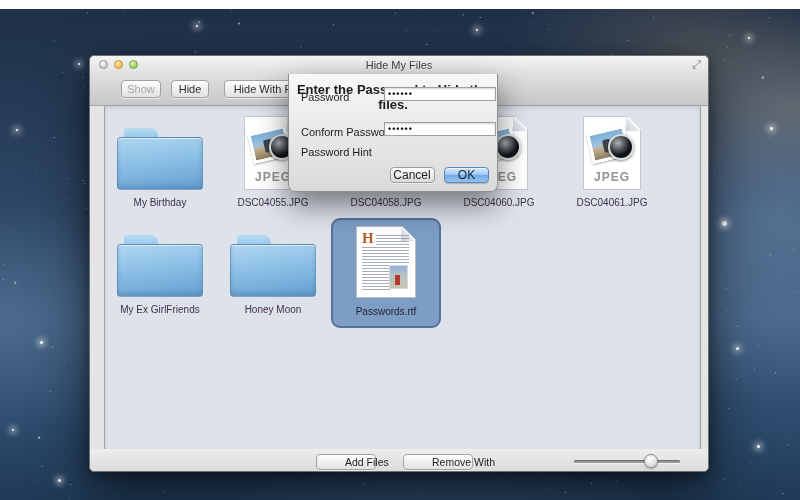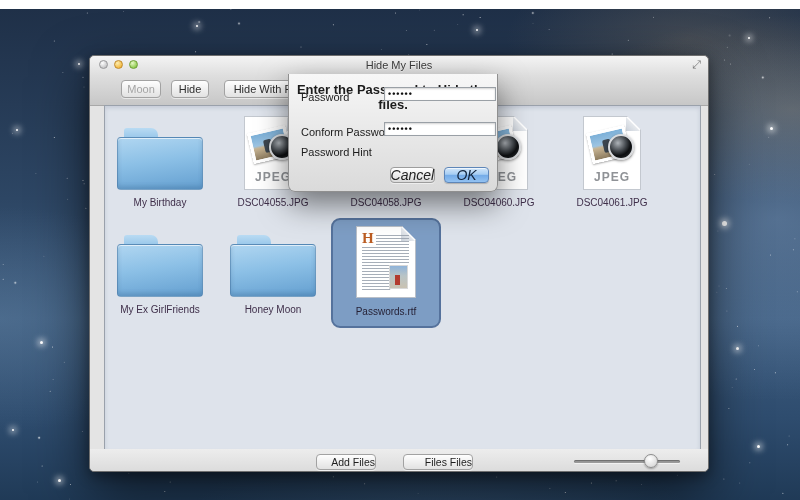--- a/index.html
+++ b/index.html
@@ -88,22 +88,22 @@
     background:repeating-linear-gradient(to bottom,#97a0ac 0 1px,transparent 1px 3px);opacity:.85;
     clip-path:polygon(14px 0,100% 0,100% 28px,60% 28px,60% 100%,0 100%,0 11px,14px 11px);}
   .rpic{position:absolute;right:7px;bottom:8px;width:17px;height:22px;
     background:linear-gradient(#8fb3d9 0%,#b9c4c6 45%,#c9c2b2 100%);border:1px solid #d8d8d8;}
   .rpic::after{content:"";position:absolute;left:5px;top:9px;width:5px;height:10px;background:#b23a2e;}
 
   
   .bottombar{position:absolute;left:0;right:0;bottom:0;height:22px;border-radius:0 0 5px 5px;
     background:linear-gradient(#ededed,#dcdcdc);}
   .bb-btn{position:absolute;top:5px;height:16px;box-sizing:border-box;border:1px solid #a2a2a2;border-radius:4px;
-    background:linear-gradient(#fefefe,#e2e2e2);font-size:10.5px;color:#1e1e1e;text-align:right;line-height:14px;
-    box-shadow:0 1px 0 rgba(255,255,255,.6);white-space:nowrap;}
+    background:linear-gradient(#fefefe,#e2e2e2);font-size:10.5px;color:#1e1e1e;text-align:left;line-height:14px;
+    box-shadow:0 1px 0 rgba(255,255,255,.6);white-space:nowrap;padding-left:28px;}
   #btn-add{left:226px;width:60px;}
   #btn-remove{left:313px;width:70px;}
   .slider{position:absolute;left:484px;top:5px;width:106px;height:14px;}
   .slider .track{position:absolute;left:0;right:0;top:6px;height:3px;border-radius:2px;background:#9a9a9a;
     box-shadow:inset 0 1px 1px rgba(0,0,0,.3), 0 1px 0 rgba(255,255,255,.5);}
   .slider .thumb{position:absolute;top:0;width:14px;height:14px;border-radius:50%;
     background:radial-gradient(circle at 40% 32%,#ffffff,#d8d8d8 80%);border:1px solid #8d8d8d;box-sizing:border-box;
     box-shadow:0 1px 2px rgba(0,0,0,.3);}
 
   
@@ -115,22 +115,22 @@
   .srow .slabel{font-size:11px;color:#1c1c1c;line-height:16px;}
   .sfield{position:absolute;left:83px;top:0;width:112px;height:14px;background:#fff;border:1px solid #9aa0a6;
     box-sizing:border-box;box-shadow:inset 0 1px 2px rgba(0,0,0,.18);font-size:10px;color:#111;
     line-height:12px;padding:0 3px;overflow:hidden;white-space:nowrap;}
   .sfield.pw{font-weight:bold;letter-spacing:1px;font-size:9px;line-height:13px;}
   .sfield.focused{left:79px;width:118px;height:16px;border:1px solid #5f95d6;line-height:14px;font-size:10.5px;
     box-shadow:0 0 0 3px rgba(110,170,235,.75), inset 0 1px 1px rgba(0,0,0,.12);}
   .sfield.focused span::after{content:"";display:inline-block;width:1px;height:10px;background:#222;margin-left:1px;vertical-align:-2px;}
   #row-pw{top:13px;} #row-cpw{top:48px;} #row-hint{top:68px;}
   .sbuttons{position:absolute;right:8px;top:93px;height:16px;}
-  .sbtn{display:inline-block;height:16px;box-sizing:border-box;border-radius:4px;font-size:14px;
-    text-align:center;line-height:14px;vertical-align:top;font-style:italic;}
+  .sbtn{display:inline-block;height:16px;box-sizing:border-box;border-radius:4px;font-size:12px;
+    text-align:center;line-height:14px;vertical-align:top;}
   .sbtn.cancel{width:45px;background:linear-gradient(#ffffff,#dadada);border:1px solid #9d9d9d;color:#222;margin-right:5px;
     box-shadow:0 1px 0 rgba(255,255,255,.5);}
   .sbtn.ok{width:45px;background:linear-gradient(#d3e7fa 0%,#a6cdf3 45%,#74abe8 52%,#93c2f2 100%);
     border:1px solid #5e86b8;color:#10233c;box-shadow:inset 0 1px 0 rgba(255,255,255,.65), 0 1px 1px rgba(0,0,0,.2);}
 </style>
 </head>
 <body>
 
 <div class="desktop">
     <div class="starfield" style="box-shadow: rgba(255, 255, 255, 0.43) 171.4px 437.9px 0px 0px, rgba(255, 255, 255, 0.57) 435.9px 186.4px 0px 0px, rgba(255, 255, 255, 0.38) 316px 64.2px 0px 0px, rgba(255, 255, 255, 0.37) 263.1px 145px 0px 0px, rgba(255, 255, 255, 0.8) 782.4px 483.8px 0px 0px, rgba(255, 255, 255, 0.62) 438px 269.2px 0px 0px, rgba(255, 255, 255, 0.86) 562px 195.8px 0px 0px, rgba(255, 255, 255, 0.42) 230.4px 0.1px 0px 0px, rgba(255, 255, 255, 0.87) 467.5px 232.1px 0px 0px, rgba(255, 255, 255, 0.69) 41.6px 456.6px 0px 0px, rgba(255, 255, 255, 0.86) 615.5px 205.1px 0px 0px, rgba(255, 255, 255, 0.37) 12.1px 123.7px 0px 0px, rgba(255, 255, 255, 0.47) 559.9px 386.8px 0px 0px, rgba(255, 255, 255, 0.89) 479.5px 72.5px 0px 0px, rgba(255, 255, 255, 0.57) 474.1px 319.5px 0px 0px, rgba(255, 255, 255, 0.34) 286.4px 211.1px 0px 0px, rgba(255, 255, 255, 0.27) 184.3px 457px 0px 0px, rgba(255, 255, 255, 0.19) 138.2px 66.7px 1px 0.5px, rgba(255, 255, 255, 0.85) 52px 337.4px 0px 0px, rgba(255, 255, 255, 0.23) 610.7px 99px 0px 0px, rgba(255, 255, 255, 0.7) 506.9px 287.9px 0px 0px, rgba(255, 255, 255, 0.41) 408.2px 45.3px 0px 0px, rgba(255, 255, 255, 0.77) 229.7px 159.3px 0px 0px, rgba(255, 255, 255, 0.86) 471.2px 296.2px 0px 0px, rgba(255, 255, 255, 0.28) 185px 92.9px 0px 0px, rgba(255, 255, 255, 0.2) 334px 302.8px 0px 0px, rgba(255, 255, 255, 0.86) 704.1px 318.7px 0px 0px, rgba(255, 255, 255, 0.74) 332.9px 15.3px 0px 0px, rgba(255, 255, 255, 0.23) 417.6px 484px 0px 0px, rgba(255, 255, 255, 0.4) 63.8px 352.7px 0px 0px, rgba(255, 255, 255, 0.67) 238.5px 14px 1px 0.5px, rgba(255, 255, 255, 0.83) 289.9px 203.7px 0px 0px, rgba(255, 255, 255, 0.67) 395px 3.4px 0px 0px, rgba(255, 255, 255, 0.19) 299.8px 459.1px 0px 0px, rgba(255, 255, 255, 0.6) 112.8px 139.1px 0px 0px, rgba(255, 255, 255, 0.61) 315px 74.9px 0px 0px, rgba(255, 255, 255, 0.22) 748.8px 154.7px 0px 0px, rgba(255, 255, 255, 0.35) 148.1px 167.6px 0px 0px, rgba(255, 255, 255, 0.85) 373.1px 315.3px 0px 0px, rgba(255, 255, 255, 0.65) 510.2px 139.7px 0px 0px, rgba(255, 255, 255, 0.78) 602.2px 434.5px 1px 0.5px, rgba(255, 255, 255, 0.8) 568.9px 337.1px 0px 0px, rgba(255, 255, 255, 0.42) 81.9px 421.9px 0px 0px, rgba(255, 255, 255, 0.83) 556.1px 237.7px 0px 0px, rgba(255, 255, 255, 0.69) 219.7px 362.8px 0px 0px, rgba(255, 255, 255, 0.25) 625.9px 170.7px 0px 0px, rgba(255, 255, 255, 0.35) 768.2px 127.8px 0px 0px, rgba(255, 255, 255, 0.8) 762.3px 68.1px 1px 0.5px, rgba(255, 255, 255, 0.22) 457.2px 15.1px 0px 0px, rgba(255, 255, 255, 0.25) 137px 246.7px 0px 0px, rgba(255, 255, 255, 0.58) 277.3px 422.9px 0px 0px, rgba(255, 255, 255, 0.32) 717.4px 221.5px 0px 0px, rgba(255, 255, 255, 0.5) 612.1px 53.4px 1px 0.5px, rgba(255, 255, 255, 0.53) 724.1px 50.5px 0px 0px, rgba(255, 255, 255, 0.31) 221.1px 148.8px 0px 0px, rgba(255, 255, 255, 0.44) 338.9px 210.7px 0px 0px, rgba(255, 255, 255, 0.33) 273px 257.2px 0px 0px, rgba(255, 255, 255, 0.83) 462.6px 5.3px 0px 0px, rgba(255, 255, 255, 0.57) 627.8px 30.8px 0px 0px, rgba(255, 255, 255, 0.26) 123px 2.1px 0px 0px, rgba(255, 255, 255, 0.22) 370.1px 54.9px 0px 0px, rgba(255, 255, 255, 0.63) 532.3px 3.5px 1px 0.5px, rgba(255, 255, 255, 0.34) 191.9px 208.5px 0px 0px, rgba(255, 255, 255, 0.26) 595.1px 47px 0px 0px, rgba(255, 255, 255, 0.57) 225px 55.3px 0px 0px, rgba(255, 255, 255, 0.24) 666.4px 438.1px 0px 0px, rgba(255, 255, 255, 0.5) 524.4px 267.2px 0px 0px, rgba(255, 255, 255, 0.5) 159.3px 312.9px 0px 0px, rgba(255, 255, 255, 0.71) 200.6px 78.3px 0px 0px, rgba(255, 255, 255, 0.48) 202.5px 233.7px 0px 0px, rgba(255, 255, 255, 0.68) 2.7px 269.7px 0px 0px, rgba(255, 255, 255, 0.33) 148.6px 314.5px 0px 0px, rgba(255, 255, 255, 0.68) 351.3px 186.7px 0px 0px, rgba(255, 255, 255, 0.24) 731.7px 378.1px 0px 0px, rgba(255, 255, 255, 0.39) 420.7px 286.5px 0px 0px, rgba(255, 255, 255, 0.25) 275.1px 145.1px 0px 0px, rgba(255, 255, 255, 0.23) 672.7px 217.3px 0px 0px, rgba(255, 255, 255, 0.45) 749.3px 453.2px 0px 0px, rgba(255, 255, 255, 0.81) 38.6px 428.2px 1px 0.5px, rgba(255, 255, 255, 0.84) 479.6px 8.1px 0px 0px, rgba(255, 255, 255, 0.67) 552.2px 311.7px 1px 0.5px, rgba(255, 255, 255, 0.19) 704.3px 166.3px 0px 0px, rgba(255, 255, 255, 0.21) 232.9px 375.9px 0px 0px, rgba(255, 255, 255, 0.3) 382px 247.9px 1px 0.5px, rgba(255, 255, 255, 0.21) 618.3px 448.5px 0px 0px, rgba(255, 255, 255, 0.66) 49.7px 381.7px 0px 0px, rgba(255, 255, 255, 0.81) 146.8px 412.7px 0px 0px, rgba(255, 255, 255, 0.62) 330.8px 381.1px 0px 0px, rgba(255, 255, 255, 0.85) 590.9px 473.4px 0px 0px, rgba(255, 255, 255, 0.6) 692.5px 151.4px 0px 0px, rgba(255, 255, 255, 0.55) 139.6px 455.2px 0px 0px, rgba(255, 255, 255, 0.79) 53.8px 128.1px 0px 0px, rgba(255, 255, 255, 0.18) 331.5px 131.4px 0px 0px, rgba(255, 255, 255, 0.25) 43.4px 246.8px 0px 0px, rgba(255, 255, 255, 0.7) 437.2px 84.5px 0px 0px, rgba(255, 255, 255, 0.77) 507.4px 444.1px 0px 0px, rgba(255, 255, 255, 0.37) 92.8px 97.6px 0px 0px, rgba(255, 255, 255, 0.31) 67.1px 189.8px 0px 0px, rgba(255, 255, 255, 0.49) 581.9px 77.4px 0px 0px, rgba(255, 255, 255, 0.52) 127px 50.4px 0px 0px, rgba(255, 255, 255, 0.69) 769.1px 8.3px 0px 0px, rgba(255, 255, 255, 0.25) 332.3px 284px 1px 0.5px, rgba(255, 255, 255, 0.42) 482.3px 437.8px 0px 0px, rgba(255, 255, 255, 0.33) 676.9px 465.8px 0px 0px, rgba(255, 255, 255, 0.8) 145.9px 492.8px 0px 0px, rgba(255, 255, 255, 0.78) 661.4px 145.9px 0px 0px, rgba(255, 255, 255, 0.47) 663.4px 427.9px 0px 0px, rgba(255, 255, 255, 0.57) 300.5px 37.4px 0px 0px, rgba(255, 255, 255, 0.41) 350.2px 204.2px 0px 0px, rgba(255, 255, 255, 0.73) 580.9px 236.4px 1px 0.5px, rgba(255, 255, 255, 0.55) 116.7px 99.6px 0px 0px, rgba(255, 255, 255, 0.6) 169.7px 472.6px 0px 0px, rgba(255, 255, 255, 0.41) 100.6px 350.7px 0px 0px, rgba(255, 255, 255, 0.3) 371.2px 391.8px 0px 0px, rgba(255, 255, 255, 0.85) 550.2px 325.3px 0px 0px, rgba(255, 255, 255, 0.67) 735.7px 369.4px 0px 0px, rgba(255, 255, 255, 0.43) 556.8px 227px 0px 0px, rgba(255, 255, 255, 0.77) 516.5px 355.1px 0px 0px, rgba(255, 255, 255, 0.87) 238px 329.8px 0px 0px, rgba(255, 255, 255, 0.83) 378.3px 248.7px 1px 0.5px, rgba(255, 255, 255, 0.63) 770px 245.4px 0px 0px, rgba(255, 255, 255, 0.55) 354.8px 307.5px 0px 0px, rgba(255, 255, 255, 0.48) 670.9px 220.8px 0px 0px, rgba(255, 255, 255, 0.66) 456.5px 84.6px 0px 0px, rgba(255, 255, 255, 0.71) 332.9px 467.3px 0px 0px, rgba(255, 255, 255, 0.64) 728.4px 399px 0px 0px, rgba(255, 255, 255, 0.36) 405.9px 20.9px 0px 0px, rgba(255, 255, 255, 0.36) 758px 336.3px 0px 0px, rgba(255, 255, 255, 0.29) 429.6px 134.1px 0px 0px, rgba(255, 255, 255, 0.74) 233.1px 280.6px 1px 0.5px, rgba(255, 255, 255, 0.27) 116.6px 198.4px 1px 0.5px, rgba(255, 255, 255, 0.46) 549.4px 478.9px 0px 0px, rgba(255, 255, 255, 0.76) 85.4px 198.7px 0px 0px, rgba(255, 255, 255, 0.33) 268.8px 134.8px 0px 0px, rgba(255, 255, 255, 0.82) 442.9px 198.5px 0px 0px, rgba(255, 255, 255, 0.79) 426.4px 35.1px 0px 0px, rgba(255, 255, 255, 0.65) 417.3px 356.7px 1px 0.5px, rgba(255, 255, 255, 0.57) 489.2px 206.9px 0px 0px, rgba(255, 255, 255, 0.35) 641px 475px 0px 0px, rgba(255, 255, 255, 0.84) 163.4px 106px 0px 0px, rgba(255, 255, 255, 0.36) 83.5px 77.5px 0px 0px, rgba(255, 255, 255, 0.33) 652.1px 336.8px 0px 0px, rgba(255, 255, 255, 0.33) 433.8px 20.8px 0px 0px, rgba(255, 255, 255, 0.23) 563.7px 402.8px 0px 0px, rgba(255, 255, 255, 0.39) 333.6px 135.8px 0px 0px, rgba(255, 255, 255, 0.21) 69.1px 489.6px 0px 0px, rgba(255, 255, 255, 0.76) 260.2px 400.2px 0px 0px, rgba(255, 255, 255, 0.5) 509.7px 277.6px 0px 0px, rgba(255, 255, 255, 0.31) 458.8px 142.8px 0px 0px, rgba(255, 255, 255, 0.82) 255.5px 287.4px 0px 0px, rgba(255, 255, 255, 0.54) 725.9px 278.9px 0px 0px, rgba(255, 255, 255, 0.49) 412.6px 255px 0px 0px, rgba(255, 255, 255, 0.62) 441.6px 77.1px 0px 0px, rgba(255, 255, 255, 0.27) 380.9px 40px 0px 0px, rgba(255, 255, 255, 0.76) 452.8px 456.5px 0px 0px, rgba(255, 255, 255, 0.38) 62.4px 63.1px 0px 0px, rgba(255, 255, 255, 0.24) 405.8px 316.5px 0px 0px, rgba(255, 255, 255, 0.33) 718.5px 276.6px 0px 0px, rgba(255, 255, 255, 0.82) 329.2px 396.7px 0px 0px, rgba(255, 255, 255, 0.6) 478.2px 164.9px 0px 0px, rgba(255, 255, 255, 0.57) 66.7px 168.8px 0px 0px, rgba(255, 255, 255, 0.39) 495.6px 277px 0px 0px, rgba(255, 255, 255, 0.24) 559.8px 259.3px 0px 0px, rgba(255, 255, 255, 0.83) 157.9px 289.7px 0px 0px, rgba(255, 255, 255, 0.78) 581px 403.4px 0px 0px, rgba(255, 255, 255, 0.7) 543.2px 102.5px 1px 0.5px, rgba(255, 255, 255, 0.5) 115.9px 430.9px 0px 0px, rgba(255, 255, 255, 0.4) 128.3px 463.7px 0px 0px, rgba(255, 255, 255, 0.47) 796.8px 282.2px 0px 0px, rgba(255, 255, 255, 0.66) 346.4px 127.5px 0px 0px, rgba(255, 255, 255, 0.43) 185px 56.5px 0px 0px, rgba(255, 255, 255, 0.86) 195.1px 42.3px 0px 0px, rgba(255, 255, 255, 0.69) 703.7px 91px 0px 0px, rgba(255, 255, 255, 0.64) 694.1px 70.7px 0px 0px, rgba(255, 255, 255, 0.22) 421px 70.9px 0px 0px, rgba(255, 255, 255, 0.58) 792.9px 240.3px 0px 0px, rgba(255, 255, 255, 0.84) 82.5px 171.1px 0px 0px, rgba(255, 255, 255, 0.22) 729.1px 26.1px 1px 0.5px, rgba(255, 255, 255, 0.36) 794.4px 229.3px 0px 0px, rgba(255, 255, 255, 0.27) 35.4px 163.9px 0px 0px, rgba(255, 255, 255, 0.45) 355.7px 449.8px 0px 0px, rgba(255, 255, 255, 0.77) 598.2px 494.7px 1px 0.5px, rgba(255, 255, 255, 0.6) 241.8px 139.1px 0px 0px, rgba(255, 255, 255, 0.46) 364.9px 341.4px 0px 0px, rgba(255, 255, 255, 0.32) 36.9px 472.4px 0px 0px, rgba(255, 255, 255, 0.81) 102px 415.3px 0px 0px, rgba(255, 255, 255, 0.39) 116.6px 291.2px 0px 0px, rgba(255, 255, 255, 0.45) 2.7px 255px 0px 0px, rgba(255, 255, 255, 0.8) 581.2px 432.9px 1px 0.5px, rgba(255, 255, 255, 0.72) 545.1px 196px 0px 0px, rgba(255, 255, 255, 0.69) 438.2px 90.7px 0px 0px, rgba(255, 255, 255, 0.19) 399.3px 371.6px 0px 0px, rgba(255, 255, 255, 0.71) 235.2px 205.6px 0px 0px, rgba(255, 255, 255, 0.3) 185.9px 245.3px 0px 0px, rgba(255, 255, 255, 0.81) 142.7px 388.8px 0px 0px, rgba(255, 255, 255, 0.68) 83.6px 174.2px 0px 0px, rgba(255, 255, 255, 0.64) 686.9px 376.3px 0px 0px, rgba(255, 255, 255, 0.59) 86.8px 3.6px 0px 0px, rgba(255, 255, 255, 0.22) 532.5px 13.7px 0px 0px, rgba(255, 255, 255, 0.76) 513.8px 193.2px 0px 0px, rgba(255, 255, 255, 0.48) 115.6px 273.2px 0px 0px, rgba(255, 255, 255, 0.65) 364.1px 474.2px 0px 0px, rgba(255, 255, 255, 0.41) 726.4px 301.6px 0px 0px, rgba(255, 255, 255, 0.39) 726.8px 37.7px 0px 0px, rgba(255, 255, 255, 0.55) 642.1px 498.8px 1px 0.5px, rgba(255, 255, 255, 0.2) 438px 254.6px 0px 0px, rgba(255, 255, 255, 0.26) 309.7px 128.6px 0px 0px, rgba(255, 255, 255, 0.35) 788.6px 426.4px 0px 0px, rgba(255, 255, 255, 0.55) 578.6px 460.4px 0px 0px, rgba(255, 255, 255, 0.67) 82.5px 67.8px 0px 0px, rgba(255, 255, 255, 0.76) 383.8px 441.6px 0px 0px, rgba(255, 255, 255, 0.5) 443.9px 219.5px 0px 0px, rgba(255, 255, 255, 0.7) 278.6px 402px 0px 0px, rgba(255, 255, 255, 0.59) 475.6px 293.7px 0px 0px, rgba(255, 255, 255, 0.37) 617px 289.3px 0px 0px, rgba(255, 255, 255, 0.87) 166.4px 449.3px 0px 0px, rgba(255, 255, 255, 0.7) 787.1px 435.2px 0px 0px, rgba(255, 255, 255, 0.33) 449.3px 499.9px 0px 0px, rgba(255, 255, 255, 0.47) 293.5px 353.8px 0px 0px, rgba(255, 255, 255, 0.65) 608.8px 351.7px 0px 0px, rgba(255, 255, 255, 0.82) 90.4px 70.4px 0px 0px, rgba(255, 255, 255, 0.34) 739.2px 473.5px 0px 0px, rgba(255, 255, 255, 0.74) 164.3px 481.9px 0px 0px, rgba(255, 255, 255, 0.72) 452.4px 397.6px 0px 0px, rgba(255, 255, 255, 0.23) 566.5px 248.4px 0px 0px, rgba(255, 255, 255, 0.81) 235.3px 251.9px 1px 0.5px, rgba(255, 255, 255, 0.25) 296.6px 216.1px 0px 0px, rgba(255, 255, 255, 0.52) 657.8px 323.8px 0px 0px, rgba(255, 255, 255, 0.19) 434.5px 371.3px 0px 0px, rgba(255, 255, 255, 0.67) 230.9px 154.5px 0px 0px, rgba(255, 255, 255, 0.77) 324px 325.8px 0px 0px, rgba(255, 255, 255, 0.55) 714.2px 164.9px 0px 0px, rgba(255, 255, 255, 0.19) 405px 333.8px 0px 0px, rgba(255, 255, 255, 0.86) 673.8px 313.3px 0px 0px, rgba(255, 255, 255, 0.71) 496.7px 339px 0px 0px, rgba(255, 255, 255, 0.66) 489.9px 283.5px 0px 0px, rgba(255, 255, 255, 0.52) 730px 54.6px 0px 0px, rgba(255, 255, 255, 0.4) 415.2px 204.8px 0px 0px, rgba(255, 255, 255, 0.51) 331px 73px 0px 0px, rgba(255, 255, 255, 0.41) 482px 402.6px 1px 0.5px, rgba(255, 255, 255, 0.48) 653px 7.7px 0px 0px, rgba(255, 255, 255, 0.42) 660.6px 181px 0px 0px, rgba(255, 255, 255, 0.23) 459.9px 166px 0px 0px, rgba(255, 255, 255, 0.25) 466.6px 136px 0px 0px, rgba(255, 255, 255, 0.23) 258.7px 253.3px 0px 0px, rgba(255, 255, 255, 0.22) 419.2px 0.6px 0px 0px, rgba(255, 255, 255, 0.63) 482.6px 108.2px 0px 0px, rgba(255, 255, 255, 0.44) 548.6px 20.1px 0px 0px, rgba(255, 255, 255, 0.53) 723.4px 469.4px 0px 0px, rgba(255, 255, 255, 0.59) 754px 360.1px 0px 0px, rgba(255, 255, 255, 0.71) 14.8px 273.2px 1px 0.5px, rgba(255, 255, 255, 0.75) 611.7px 44.6px 0px 0px, rgba(255, 255, 255, 0.89) 564.8px 483px 0px 0px, rgba(255, 255, 255, 0.57) 232.3px 425.6px 0px 0px, rgba(255, 255, 255, 0.29) 538.7px 449.2px 1px 0.5px, rgba(255, 255, 255, 0.88) 568.9px 184.3px 0px 0px, rgba(255, 255, 255, 0.79) 691.9px 301.1px 0px 0px, rgba(255, 255, 255, 0.79) 774.9px 363.3px 0px 0px, rgba(255, 255, 255, 0.39) 52.6px 369.9px 0px 0px, rgba(255, 255, 255, 0.84) 611.8px 430.1px 0px 0px, rgba(255, 255, 255, 0.74) 655px 142.3px 0px 0px, rgba(255, 255, 255, 0.2) 706.7px 371.5px 0px 0px, rgba(255, 255, 255, 0.75) 521.6px 246.3px 0px 0px, rgba(255, 255, 255, 0.65) 660.8px 320.1px 0px 0px, rgba(255, 255, 255, 0.56) 496.2px 467.6px 0px 0px, rgba(255, 255, 255, 0.89) 606.5px 211.2px 0px 0px, rgba(255, 255, 255, 0.28) 126.9px 297.7px 0px 0px, rgba(255, 255, 255, 0.73) 615.6px 471.3px 0px 0px, rgba(255, 255, 255, 0.48) 198.7px 12.4px 1px 0.5px, rgba(255, 255, 255, 0.48) 356.9px 237.8px 0px 0px, rgba(255, 255, 255, 0.28) 716.3px 282.8px 0px 0px, rgba(255, 255, 255, 0.89) 604.4px 110.2px 0px 0px, rgba(255, 255, 255, 0.84) 737px 316.8px 0px 0px, rgba(255, 255, 255, 0.52) 194.6px 432.2px 0px 0px, rgba(255, 255, 255, 0.6) 53.8px 31.4px 0px 0px, rgba(255, 255, 255, 0.73) 434.7px 104.8px 0px 0px, rgba(255, 255, 255, 0.35) 327.4px 257.5px 0px 0px, rgba(255, 255, 255, 0.36) 160px 431.8px 0px 0px, rgba(255, 255, 255, 0.7) 70px 474.9px 0px 0px, rgba(255, 255, 255, 0.74) 642.4px 495.2px 0px 0px;"></div>
@@ -154,21 +154,21 @@
       <div class="traffic">
         <span class="tl gray"></span>
         <span class="tl yellow"></span>
         <span class="tl green"></span>
       </div>
       <div class="wtitle">Hide My Files</div>
       <div class="resize-glyph">⤢</div>
     </div>
 
     <div class="toolbar">
-      <div class="tb-btn disabled" id="btn-show">Moon</div>
+      <div class="tb-btn disabled" id="btn-show">Show</div>
       <div class="tb-btn" id="btn-hide">Hide</div>
       <div class="tb-btn" id="btn-hidepass">Hide With Pas</div>
     </div>
 
     <div class="content" id="filegrid">
         <div class="cell" style="left: 0px; top: 5px;">
           <div class="iconbox">
             <div class="icon folder">
               <i class="ftab"></i>
               <i class="fbody"></i>
@@ -246,21 +246,21 @@
               <i class="rlines"></i>
               <i class="rpic"></i>
             </div>
           </div>
           <div class="flabel">Passwords.rtf</div>
         </div>
       </div>
 
     <div class="bottombar">
       <div class="bb-btn" id="btn-add">Add Files</div>
-      <div class="bb-btn" id="btn-remove">Files Files</div>
+      <div class="bb-btn" id="btn-remove">Remove With</div>
       <div class="slider">
         <div class="track"></div>
         <div class="thumb" id="slider-thumb" style="left: calc(73% - 7px);"></div>
       </div>
     </div>
 
     <div class="sheet">
       <div class="sheet-title">Enter the Password to Hide the files.</div>
       <div class="srow" id="row-pw">
         <span class="slabel">Password</span>

